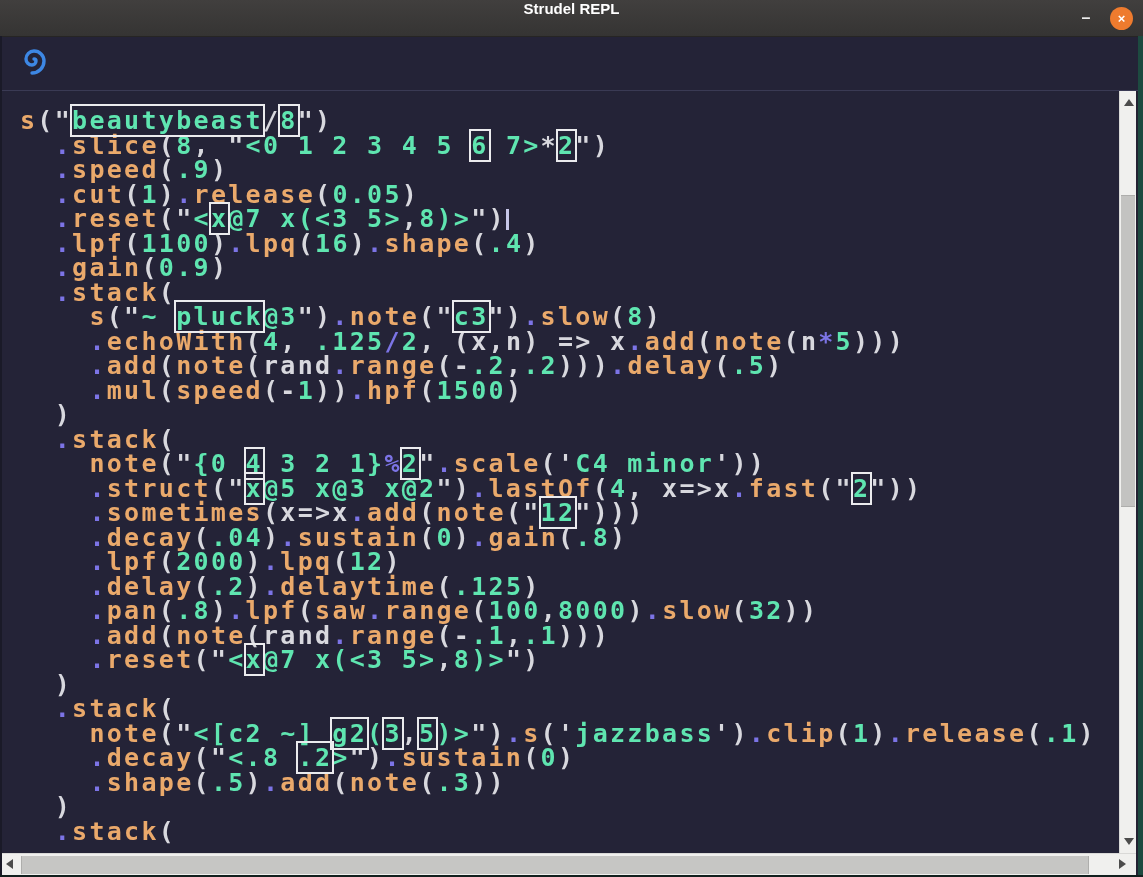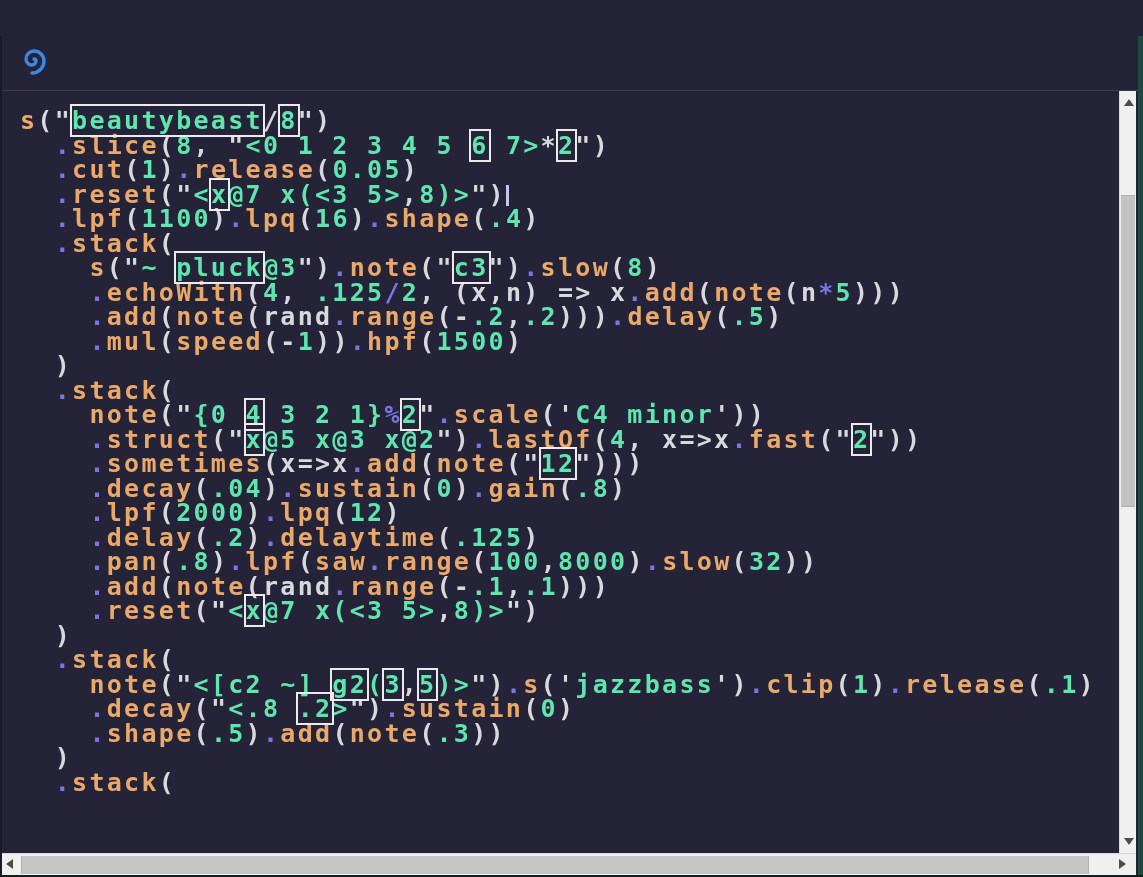--- a/index.html
+++ b/index.html
@@ -48,34 +48,45 @@
   .edge-left{position:absolute;top:36px;left:0;width:2px;height:841px;background:#1a1a28;}
   .edge-right-navy{position:absolute;top:91px;left:1136px;width:2px;height:786px;background:#232132;}
   .edge-right-teal{position:absolute;top:36px;left:1138px;width:5px;height:841px;background:#1d4a40;}
   .edge-bottom{position:absolute;top:875px;left:0;width:1143px;height:2px;background:#12201e;}
 </style>
 </head>
 <body>
 
 <div class="window">
 
+  <div class="titlebar">
+    <div class="title">Strudel REPL</div>
+    <div class="win-controls">
+      <div class="min-btn">–</div>
+      <div class="close-btn">
+          <span>×</span>
+        </div>
+    </div>
+  </div>
 
   <div class="toolbar">
     <svg class="logo" viewBox="0 0 32 32">
       <path d="M16 12 a2 2 0 0 1 2 2 a4 4 0 0 1 -4 4 a6 6 0 0 1 -6 -6 a8 8 0 0 1 8 -8 a10 10 0 0 1 10 10 a12 12 0 0 1 -12 12" fill="none" stroke="#3d87e4" stroke-width="3.4" stroke-linecap="round"></path>
     </svg>
   </div>
 
   <div class="editor">
     <div class="code">
         <div class="line"><span style="color: rgb(234, 169, 107);">s</span><span style="color: rgb(216, 216, 222);">("</span><span class="hl" style="color: rgb(95, 229, 176);">beautybeast</span><span style="color: rgb(216, 216, 222);">/</span><span class="hl" style="color: rgb(95, 229, 176);">8</span><span style="color: rgb(216, 216, 222);">")</span></div>
         <div class="line"><span style="color: rgb(216, 216, 222);">  </span><span style="color: rgb(124, 116, 230);">.</span><span style="color: rgb(234, 169, 107);">slice</span><span style="color: rgb(216, 216, 222);">(</span><span style="color: rgb(95, 229, 176);">8</span><span style="color: rgb(216, 216, 222);">, "</span><span style="color: rgb(95, 229, 176);">&lt;0 1 2 3 4 5 </span><span class="hl" style="color: rgb(95, 229, 176);">6</span><span style="color: rgb(95, 229, 176);"> 7&gt;</span><span style="color: rgb(216, 216, 222);">*</span><span class="hl" style="color: rgb(95, 229, 176);">2</span><span style="color: rgb(216, 216, 222);">")</span></div>
+        <div class="line"><span style="color: rgb(216, 216, 222);">  </span><span style="color: rgb(124, 116, 230);">.</span><span style="color: rgb(234, 169, 107);">speed</span><span style="color: rgb(216, 216, 222);">(</span><span style="color: rgb(95, 229, 176);">.9</span><span style="color: rgb(216, 216, 222);">)</span></div>
         <div class="line"><span style="color: rgb(216, 216, 222);">  </span><span style="color: rgb(124, 116, 230);">.</span><span style="color: rgb(234, 169, 107);">cut</span><span style="color: rgb(216, 216, 222);">(</span><span style="color: rgb(95, 229, 176);">1</span><span style="color: rgb(216, 216, 222);">)</span><span style="color: rgb(124, 116, 230);">.</span><span style="color: rgb(234, 169, 107);">release</span><span style="color: rgb(216, 216, 222);">(</span><span style="color: rgb(95, 229, 176);">0.05</span><span style="color: rgb(216, 216, 222);">)</span></div>
         <div class="line"><span style="color: rgb(216, 216, 222);">  </span><span style="color: rgb(124, 116, 230);">.</span><span style="color: rgb(234, 169, 107);">reset</span><span style="color: rgb(216, 216, 222);">("</span><span style="color: rgb(95, 229, 176);">&lt;</span><span class="hl" style="color: rgb(95, 229, 176);">x</span><span style="color: rgb(95, 229, 176);">@7 x(&lt;3 5&gt;</span><span style="color: rgb(216, 216, 222);">,</span><span style="color: rgb(95, 229, 176);">8)&gt;</span><span style="color: rgb(216, 216, 222);">")</span><span class="cursor" style="background: rgb(198, 198, 232);"></span></div>
         <div class="line"><span style="color: rgb(216, 216, 222);">  </span><span style="color: rgb(124, 116, 230);">.</span><span style="color: rgb(234, 169, 107);">lpf</span><span style="color: rgb(216, 216, 222);">(</span><span style="color: rgb(95, 229, 176);">1100</span><span style="color: rgb(216, 216, 222);">)</span><span style="color: rgb(124, 116, 230);">.</span><span style="color: rgb(234, 169, 107);">lpq</span><span style="color: rgb(216, 216, 222);">(</span><span style="color: rgb(95, 229, 176);">16</span><span style="color: rgb(216, 216, 222);">)</span><span style="color: rgb(124, 116, 230);">.</span><span style="color: rgb(234, 169, 107);">shape</span><span style="color: rgb(216, 216, 222);">(</span><span style="color: rgb(95, 229, 176);">.4</span><span style="color: rgb(216, 216, 222);">)</span></div>
+        <div class="line"><span style="color: rgb(216, 216, 222);">  </span><span style="color: rgb(124, 116, 230);">.</span><span style="color: rgb(234, 169, 107);">gain</span><span style="color: rgb(216, 216, 222);">(</span><span style="color: rgb(95, 229, 176);">0.9</span><span style="color: rgb(216, 216, 222);">)</span></div>
         <div class="line"><span style="color: rgb(216, 216, 222);">  </span><span style="color: rgb(124, 116, 230);">.</span><span style="color: rgb(234, 169, 107);">stack</span><span style="color: rgb(216, 216, 222);">(</span></div>
         <div class="line"><span style="color: rgb(216, 216, 222);">    </span><span style="color: rgb(234, 169, 107);">s</span><span style="color: rgb(216, 216, 222);">("</span><span style="color: rgb(95, 229, 176);">~ </span><span class="hl" style="color: rgb(95, 229, 176);">pluck</span><span style="color: rgb(95, 229, 176);">@3</span><span style="color: rgb(216, 216, 222);">")</span><span style="color: rgb(124, 116, 230);">.</span><span style="color: rgb(234, 169, 107);">note</span><span style="color: rgb(216, 216, 222);">("</span><span class="hl" style="color: rgb(95, 229, 176);">c3</span><span style="color: rgb(216, 216, 222);">")</span><span style="color: rgb(124, 116, 230);">.</span><span style="color: rgb(234, 169, 107);">slow</span><span style="color: rgb(216, 216, 222);">(</span><span style="color: rgb(95, 229, 176);">8</span><span style="color: rgb(216, 216, 222);">)</span></div>
         <div class="line"><span style="color: rgb(216, 216, 222);">    </span><span style="color: rgb(124, 116, 230);">.</span><span style="color: rgb(234, 169, 107);">echoWith</span><span style="color: rgb(216, 216, 222);">(</span><span style="color: rgb(95, 229, 176);">4</span><span style="color: rgb(216, 216, 222);">, </span><span style="color: rgb(95, 229, 176);">.125</span><span style="color: rgb(124, 116, 230);">/</span><span style="color: rgb(95, 229, 176);">2</span><span style="color: rgb(216, 216, 222);">, (x,n) =&gt; x</span><span style="color: rgb(124, 116, 230);">.</span><span style="color: rgb(234, 169, 107);">add</span><span style="color: rgb(216, 216, 222);">(</span><span style="color: rgb(234, 169, 107);">note</span><span style="color: rgb(216, 216, 222);">(</span><span style="color: rgb(216, 216, 222);">n</span><span style="color: rgb(124, 116, 230);">*</span><span style="color: rgb(95, 229, 176);">5</span><span style="color: rgb(216, 216, 222);">)))</span></div>
         <div class="line"><span style="color: rgb(216, 216, 222);">    </span><span style="color: rgb(124, 116, 230);">.</span><span style="color: rgb(234, 169, 107);">add</span><span style="color: rgb(216, 216, 222);">(</span><span style="color: rgb(234, 169, 107);">note</span><span style="color: rgb(216, 216, 222);">(</span><span style="color: rgb(216, 216, 222);">rand</span><span style="color: rgb(124, 116, 230);">.</span><span style="color: rgb(234, 169, 107);">range</span><span style="color: rgb(216, 216, 222);">(</span><span style="color: rgb(216, 216, 222);">-</span><span style="color: rgb(95, 229, 176);">.2</span><span style="color: rgb(216, 216, 222);">,</span><span style="color: rgb(95, 229, 176);">.2</span><span style="color: rgb(216, 216, 222);">)))</span><span style="color: rgb(124, 116, 230);">.</span><span style="color: rgb(234, 169, 107);">delay</span><span style="color: rgb(216, 216, 222);">(</span><span style="color: rgb(95, 229, 176);">.5</span><span style="color: rgb(216, 216, 222);">)</span></div>
         <div class="line"><span style="color: rgb(216, 216, 222);">    </span><span style="color: rgb(124, 116, 230);">.</span><span style="color: rgb(234, 169, 107);">mul</span><span style="color: rgb(216, 216, 222);">(</span><span style="color: rgb(234, 169, 107);">speed</span><span style="color: rgb(216, 216, 222);">(</span><span style="color: rgb(216, 216, 222);">-</span><span style="color: rgb(95, 229, 176);">1</span><span style="color: rgb(216, 216, 222);">))</span><span style="color: rgb(124, 116, 230);">.</span><span style="color: rgb(234, 169, 107);">hpf</span><span style="color: rgb(216, 216, 222);">(</span><span style="color: rgb(95, 229, 176);">1500</span><span style="color: rgb(216, 216, 222);">)</span></div>
         <div class="line"><span style="color: rgb(216, 216, 222);">  )</span></div>
         <div class="line"><span style="color: rgb(216, 216, 222);">  </span><span style="color: rgb(124, 116, 230);">.</span><span style="color: rgb(234, 169, 107);">stack</span><span style="color: rgb(216, 216, 222);">(</span></div>
         <div class="line"><span style="color: rgb(216, 216, 222);">    </span><span style="color: rgb(234, 169, 107);">note</span><span style="color: rgb(216, 216, 222);">("</span><span style="color: rgb(95, 229, 176);">{0 </span><span class="hl" style="color: rgb(95, 229, 176);">4</span><span style="color: rgb(95, 229, 176);"> 3 2 1}</span><span style="color: rgb(124, 116, 230);">%</span><span class="hl" style="color: rgb(95, 229, 176);">2</span><span style="color: rgb(216, 216, 222);">"</span><span style="color: rgb(124, 116, 230);">.</span><span style="color: rgb(234, 169, 107);">scale</span><span style="color: rgb(216, 216, 222);">('</span><span style="color: rgb(95, 229, 176);">C4 minor</span><span style="color: rgb(216, 216, 222);">'))</span></div>
         <div class="line"><span style="color: rgb(216, 216, 222);">    </span><span style="color: rgb(124, 116, 230);">.</span><span style="color: rgb(234, 169, 107);">struct</span><span style="color: rgb(216, 216, 222);">("</span><span class="hl" style="color: rgb(95, 229, 176);">x</span><span style="color: rgb(95, 229, 176);">@5 x@3 x@2</span><span style="color: rgb(216, 216, 222);">")</span><span style="color: rgb(124, 116, 230);">.</span><span style="color: rgb(234, 169, 107);">lastOf</span><span style="color: rgb(216, 216, 222);">(</span><span style="color: rgb(95, 229, 176);">4</span><span style="color: rgb(216, 216, 222);">, x=&gt;x</span><span style="color: rgb(124, 116, 230);">.</span><span style="color: rgb(234, 169, 107);">fast</span><span style="color: rgb(216, 216, 222);">("</span><span class="hl" style="color: rgb(95, 229, 176);">2</span><span style="color: rgb(216, 216, 222);">"))</span></div>
         <div class="line"><span style="color: rgb(216, 216, 222);">    </span><span style="color: rgb(124, 116, 230);">.</span><span style="color: rgb(234, 169, 107);">sometimes</span><span style="color: rgb(216, 216, 222);">(x=&gt;x</span><span style="color: rgb(124, 116, 230);">.</span><span style="color: rgb(234, 169, 107);">add</span><span style="color: rgb(216, 216, 222);">(</span><span style="color: rgb(234, 169, 107);">note</span><span style="color: rgb(216, 216, 222);">("</span><span class="hl" style="color: rgb(95, 229, 176);">12</span><span style="color: rgb(216, 216, 222);">")))</span></div>

